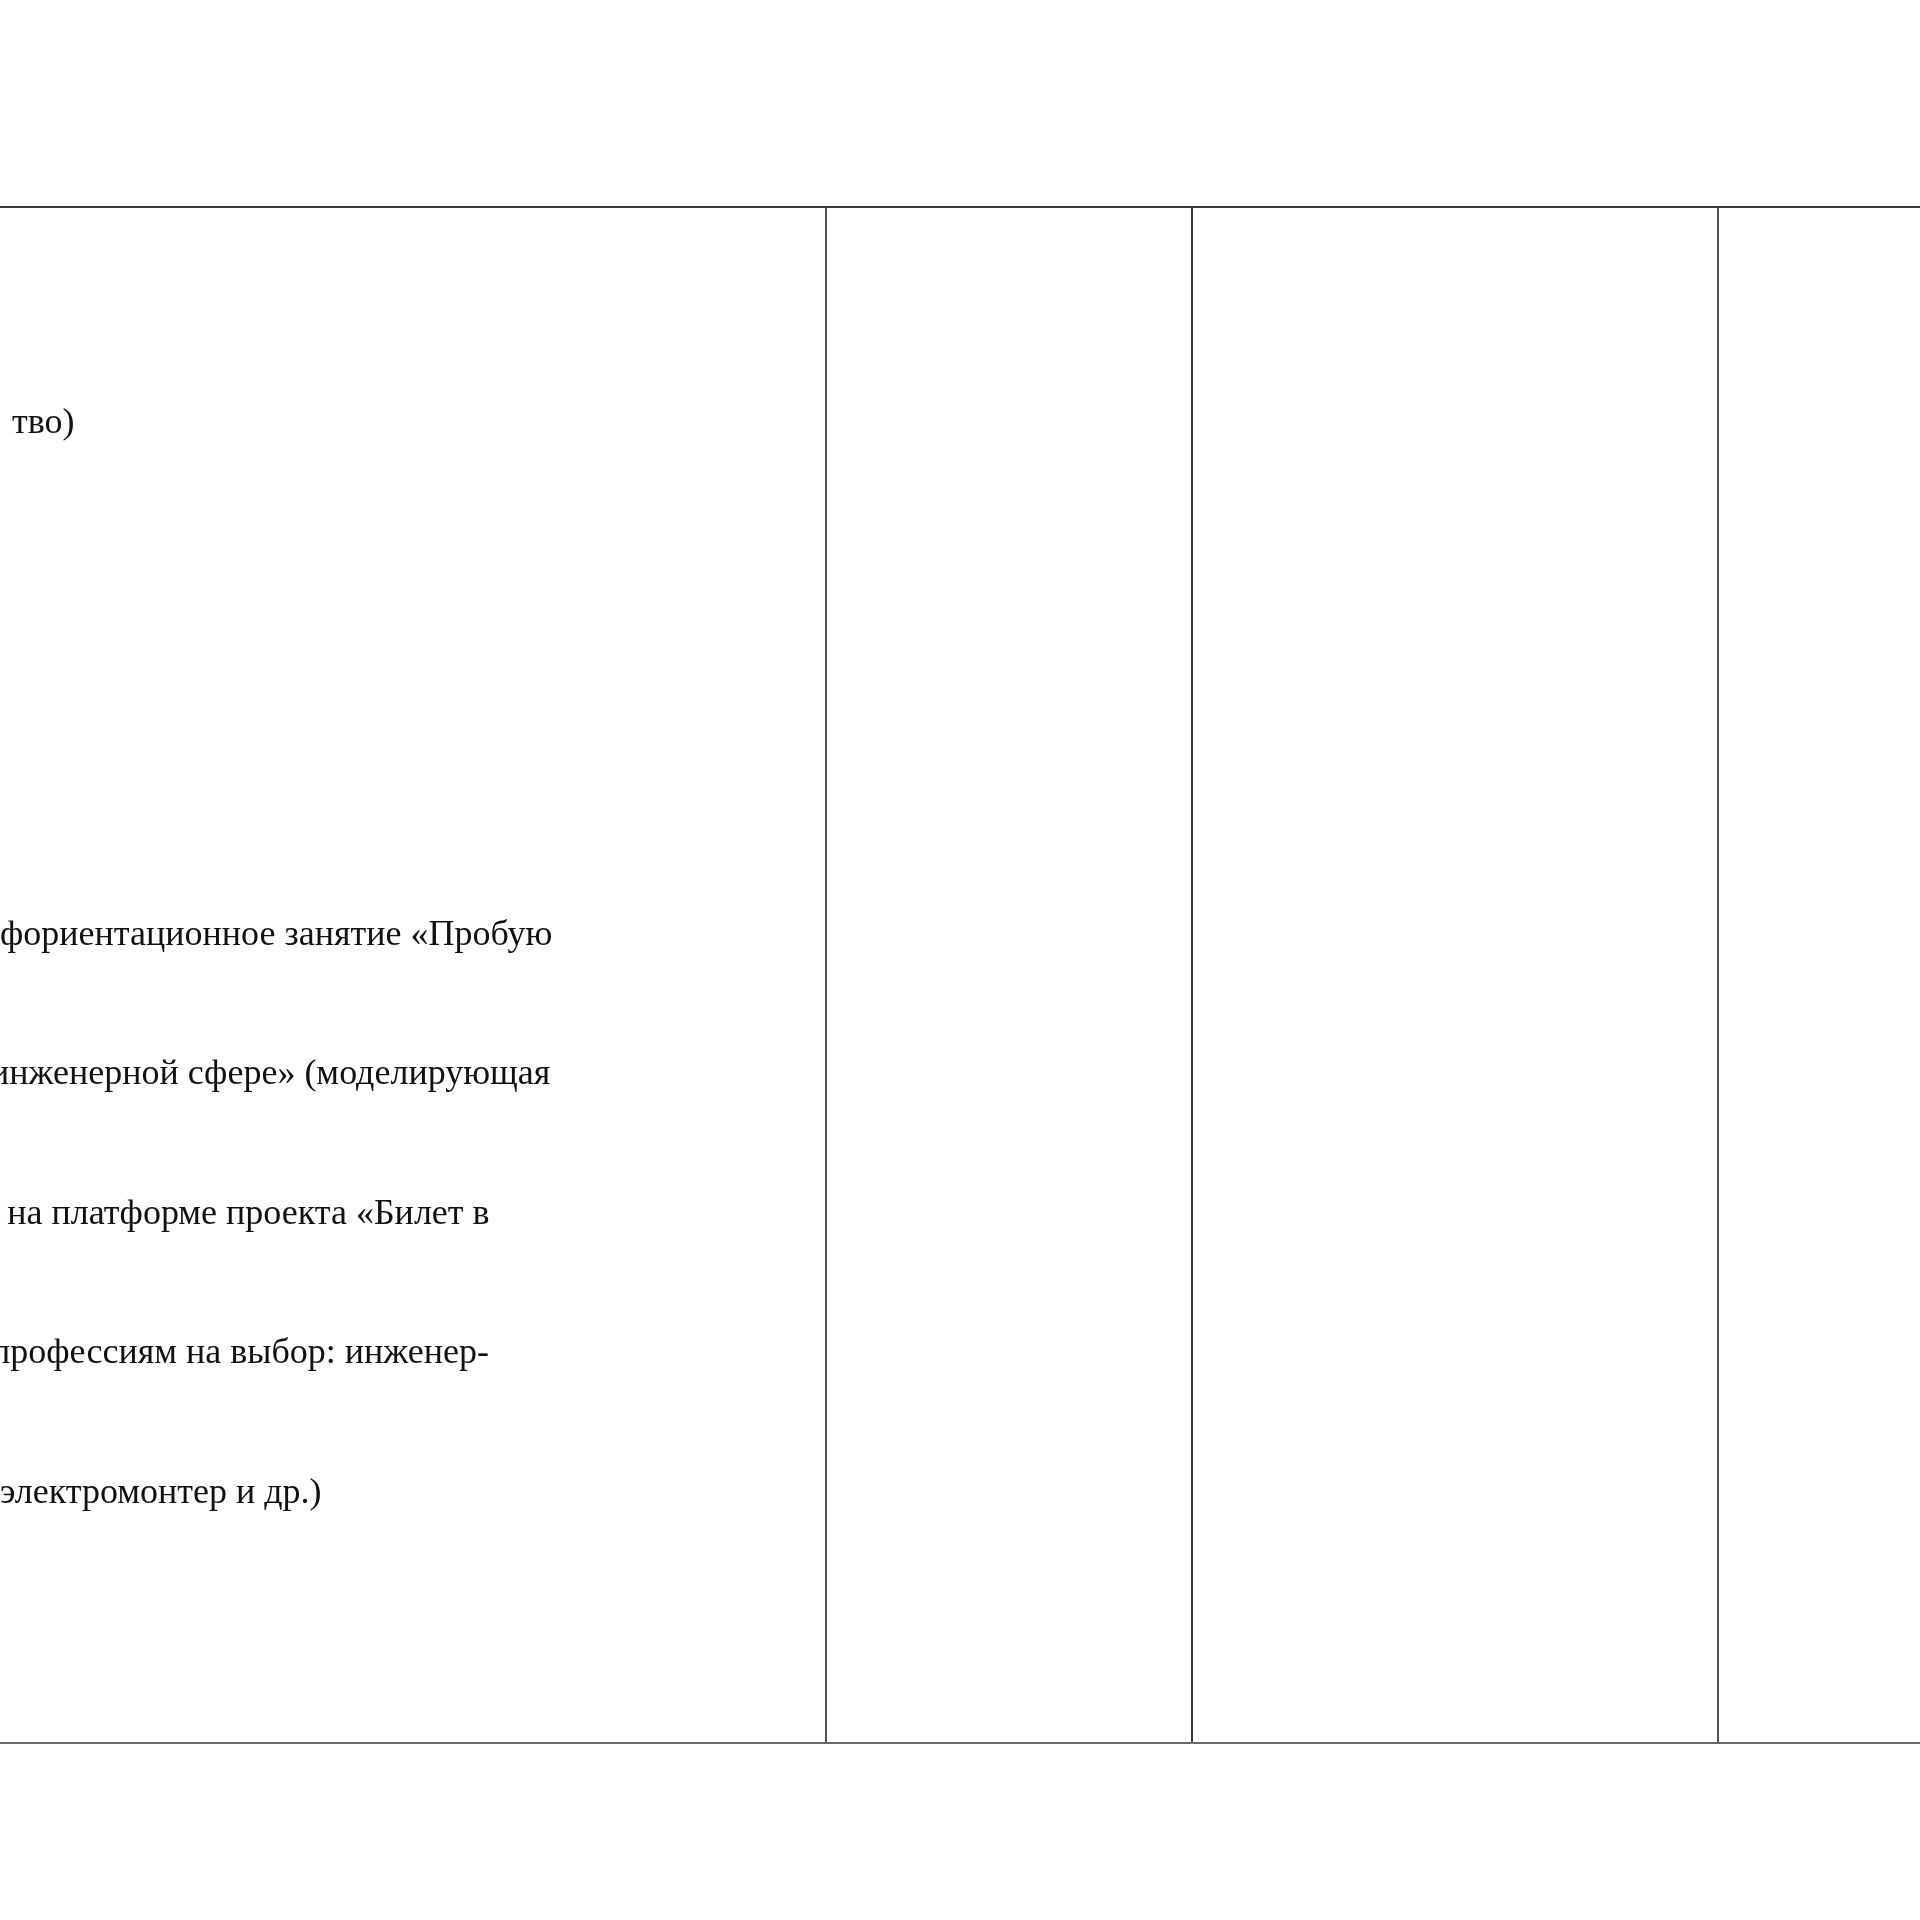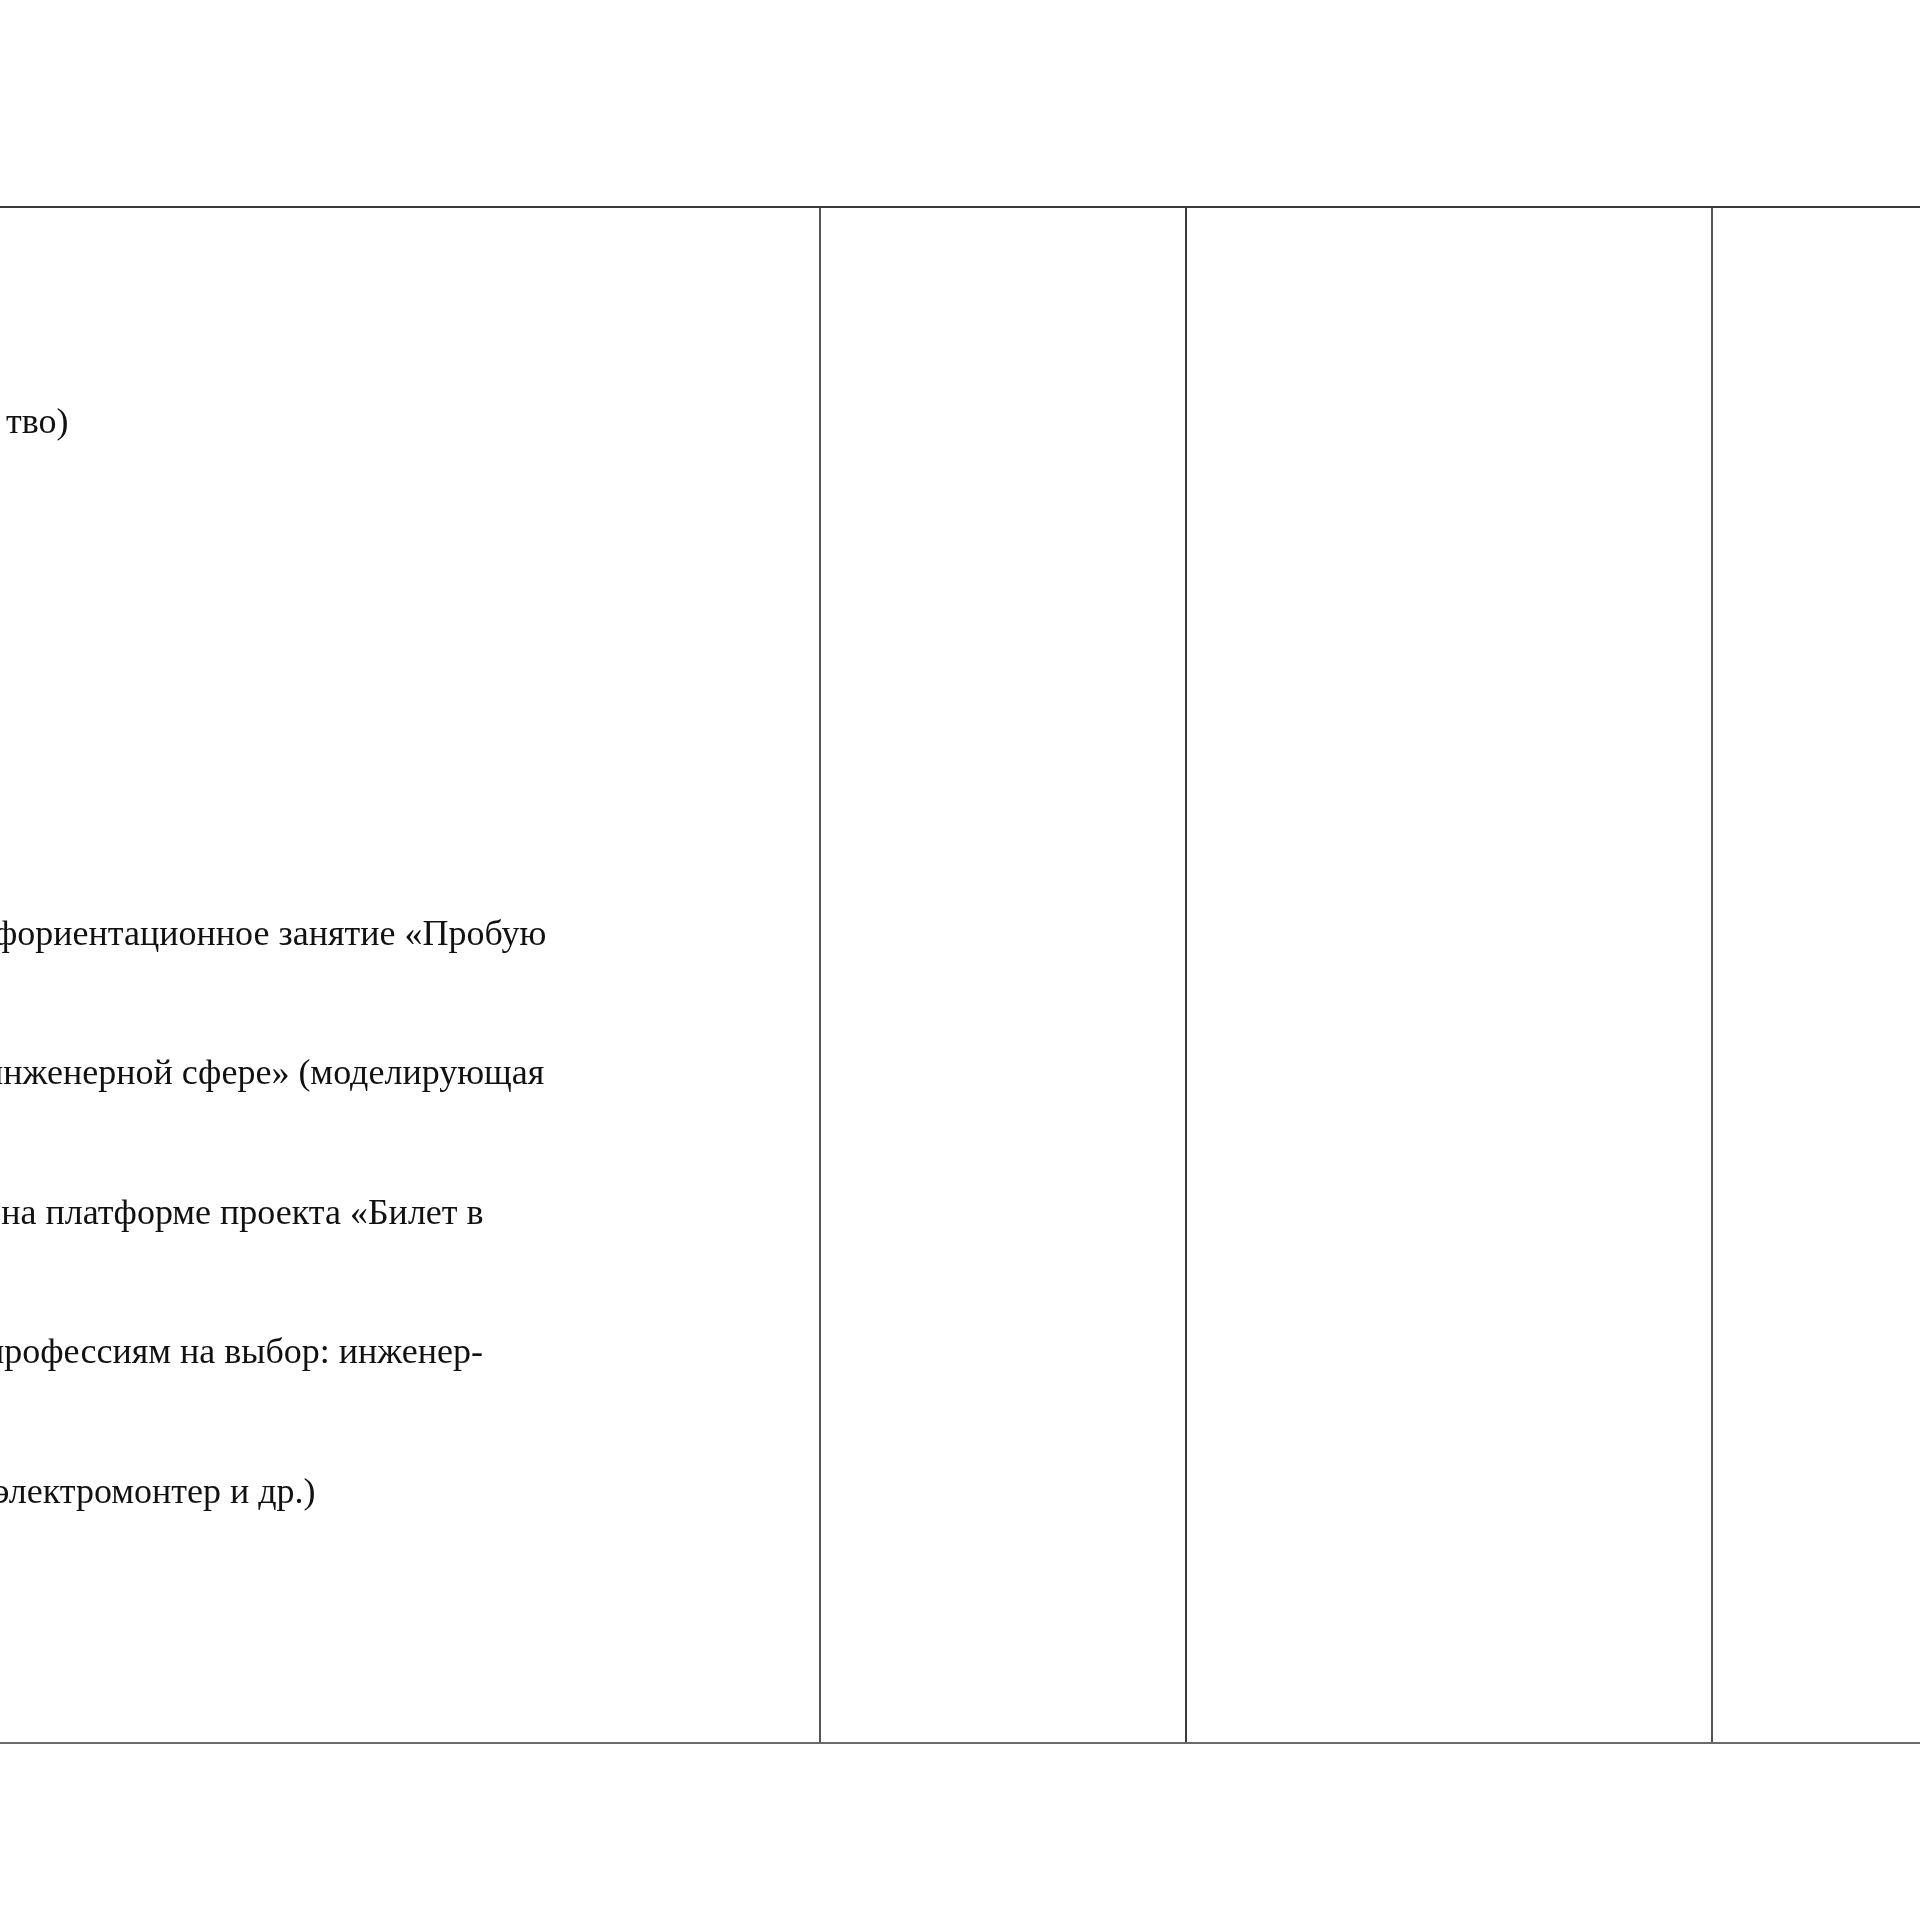--- a/index.html
+++ b/index.html
@@ -10,21 +10,21 @@
     body {
       width: 1920px;
       height: 1920px;
       position: relative;
       overflow: hidden;
       font-family: "Liberation Serif", "DejaVu Serif", serif;
       color: #111111;
     }
     .page {
       position: absolute;
-      left: 6px;
+      left: 12px;
       top: 0;
       width: 1556px;
       height: 1920px;
       background: #ffffff;
       text-decoration: underline;
     }
     .table {
       position: absolute;
       left: -20px;
       top: 206px;

